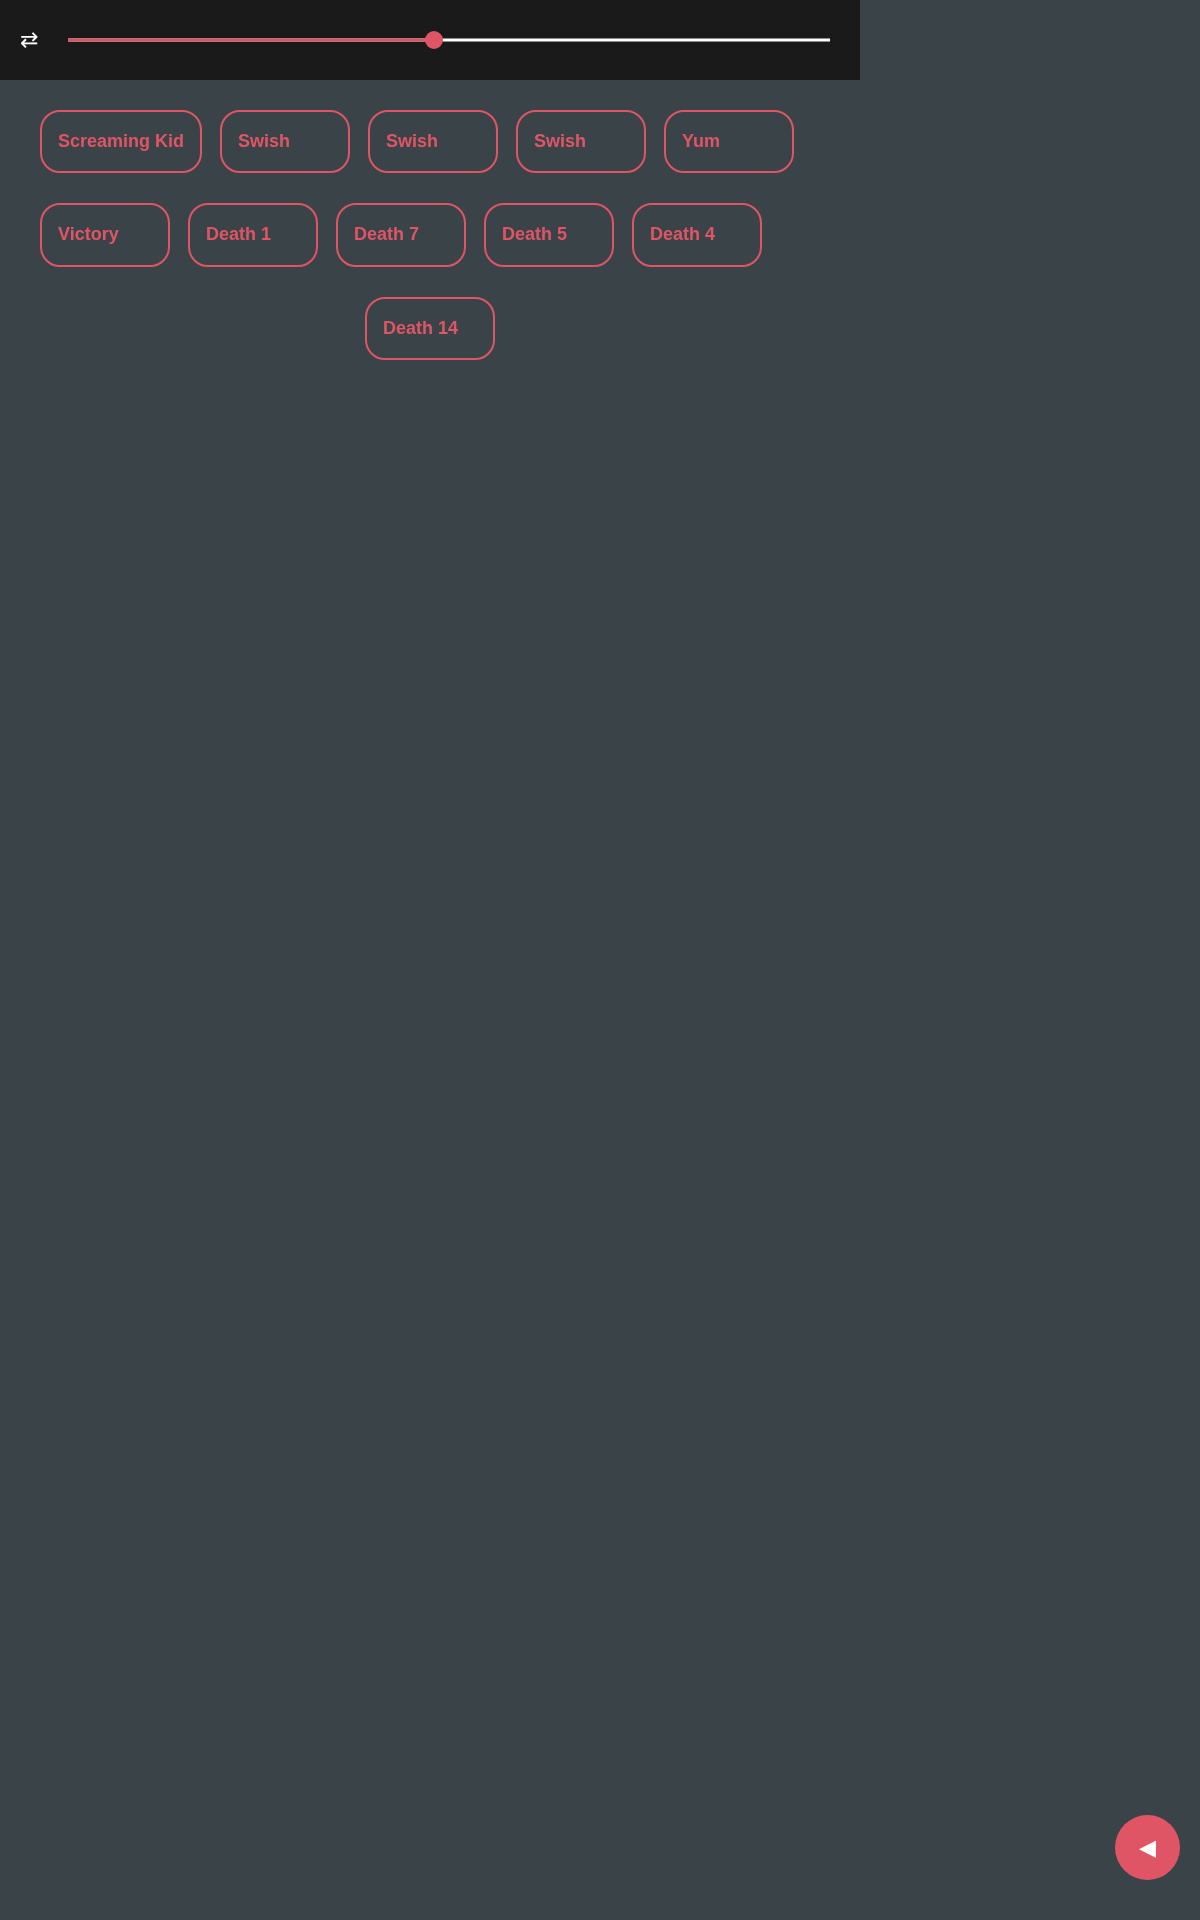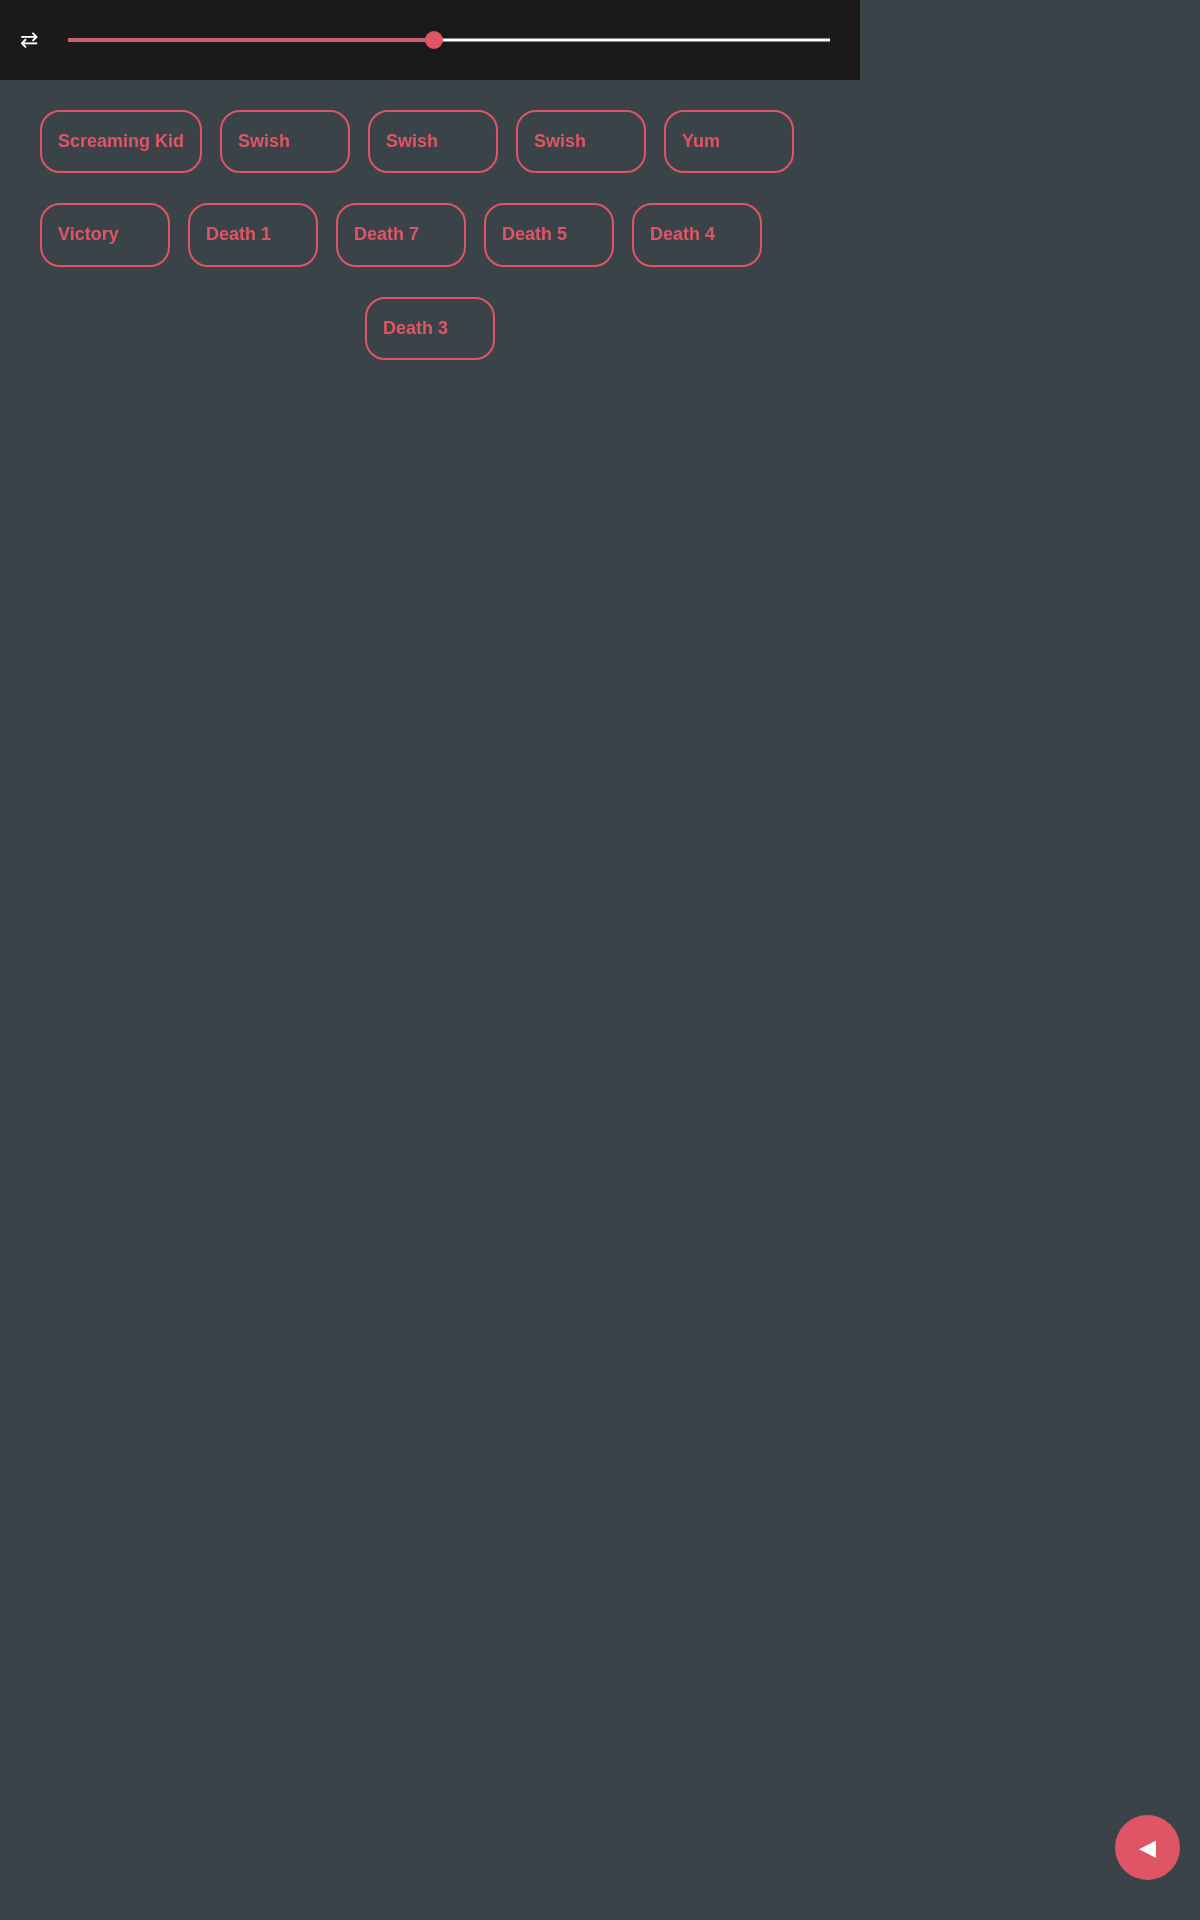--- a/index.html
+++ b/index.html
@@ -149,20 +149,20 @@
     <button class="sound-button">Victory</button>
     <button class="sound-button">Death 1</button>
     <button class="sound-button">Death 7</button>
     <button class="sound-button">Death 5</button>
     <button class="sound-button">Death 4</button>
   </div>
 
 
 
   <div class="button-row centered">
-    <button class="sound-button">Death 3</button>
+    <button class="sound-button">Death 14</button>
   </div>
 
 </div>
 
 <div class="fab-button">
   <span>◀</span>
 </div>
 
 </body></html>

